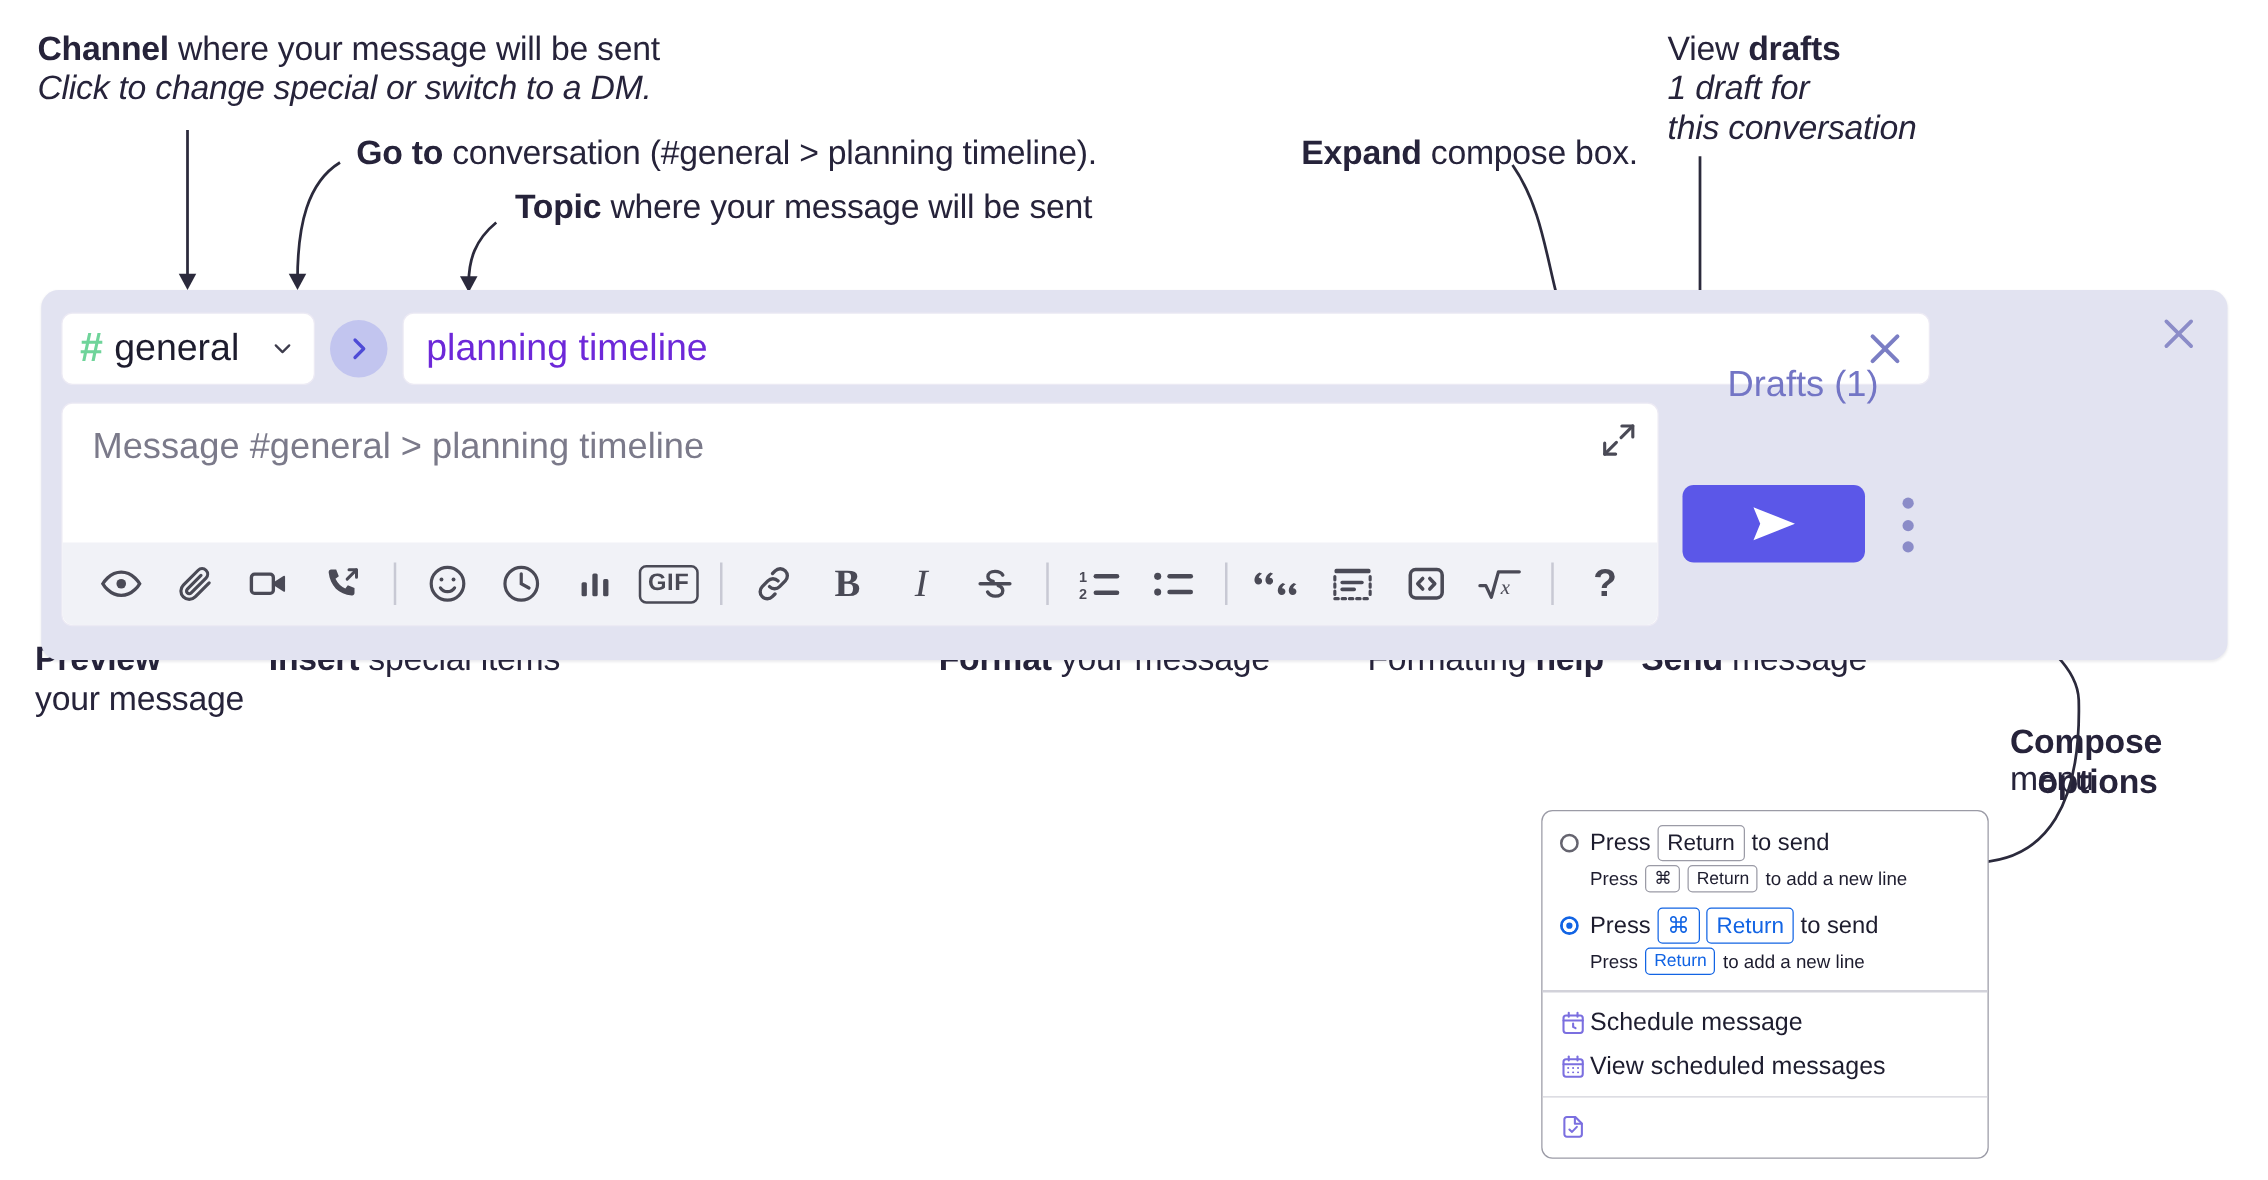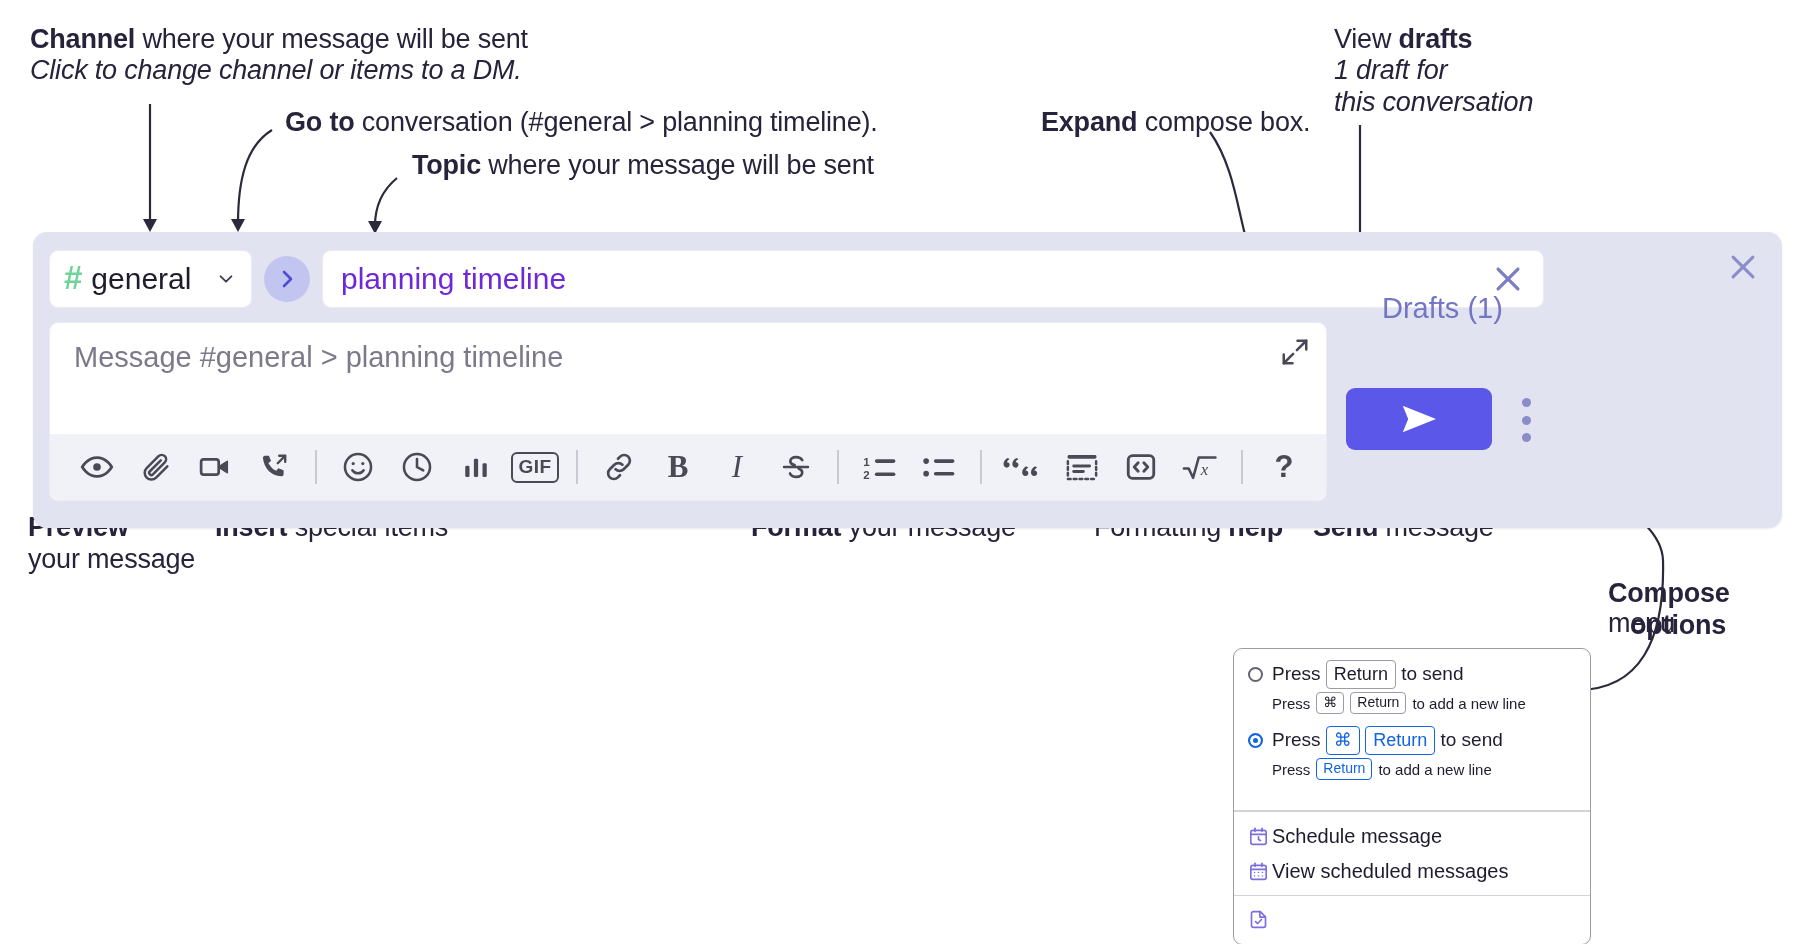--- a/index.html
+++ b/index.html
@@ -218,21 +218,21 @@
     left: 1233px;
     top: 648px;
     width: 358px;
     background: #ffffff;
     border: 1.5px solid #9b9ba6;
     border-radius: 9px;
     font-size: 19px;
     color: #1d1c2e;
     overflow: hidden;
   }
-  .menu-sec { padding: 9px 0 26px; }
+  .menu-sec { padding: 9px 0 8px; }
   .opt-row {
     display: flex;
     align-items: center;
     gap: 9px;
     padding: 2px 14px;
     cursor: pointer;
   }
   .radio {
     width: 15px; height: 15px;
     border: 2px solid #65646f;
@@ -285,21 +285,21 @@
   .mitem svg { flex: 0 0 auto; }
 </style>
 </head>
 <body>
 
 <div id="root">
 
   <div class="anno" style="left:30px; top:24px;">
     <span style="font-weight:700">Channel</span><span> where your message will be sent</span>
   </div>
-  <div class="anno" style="left:30px; top:55px; font-style:italic;">Click to change channel or items to a DM.</div>
+  <div class="anno" style="left:30px; top:55px; font-style:italic;">Click to change special or switch to a DM.</div>
 
   <div class="anno" style="left:285px; top:107px;">
     <span style="font-weight:700">Go to</span><span> conversation (#general &gt; planning timeline).</span>
   </div>
 
   <div class="anno" style="left:412px; top:150px;">
     <span style="font-weight:700">Topic</span><span> where your message will be sent</span>
   </div>
 
   <div class="anno" style="left:1041px; top:107px;">

